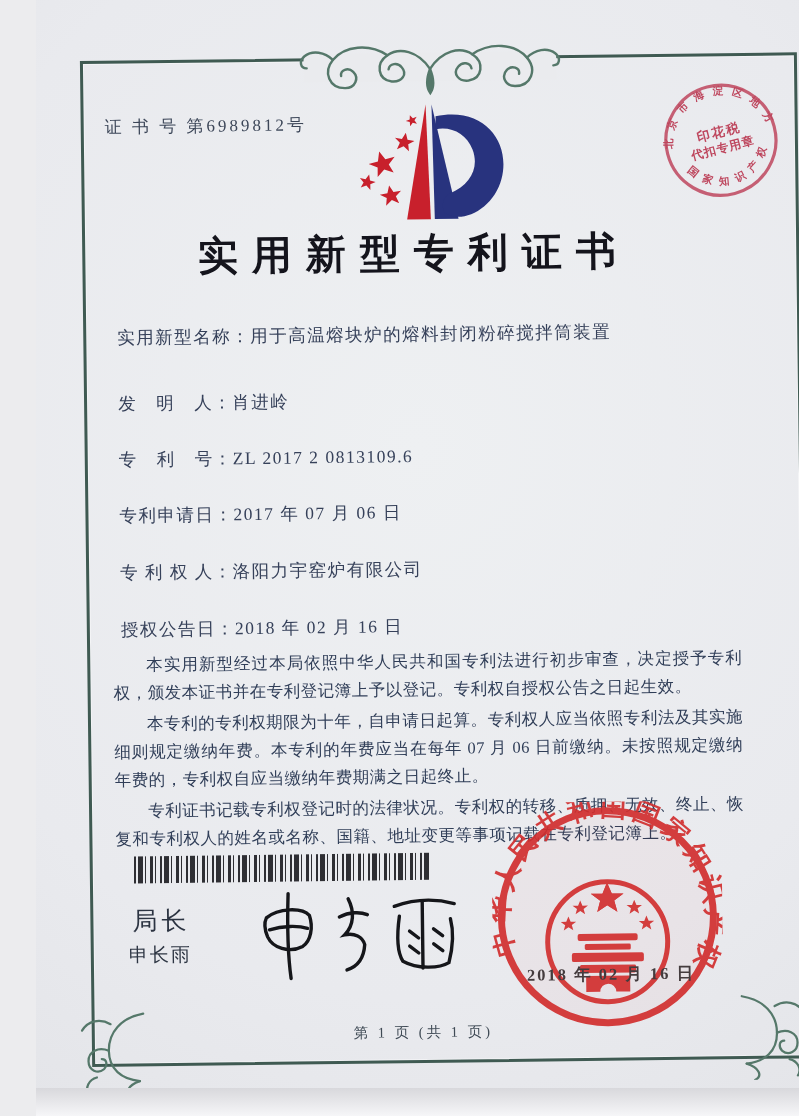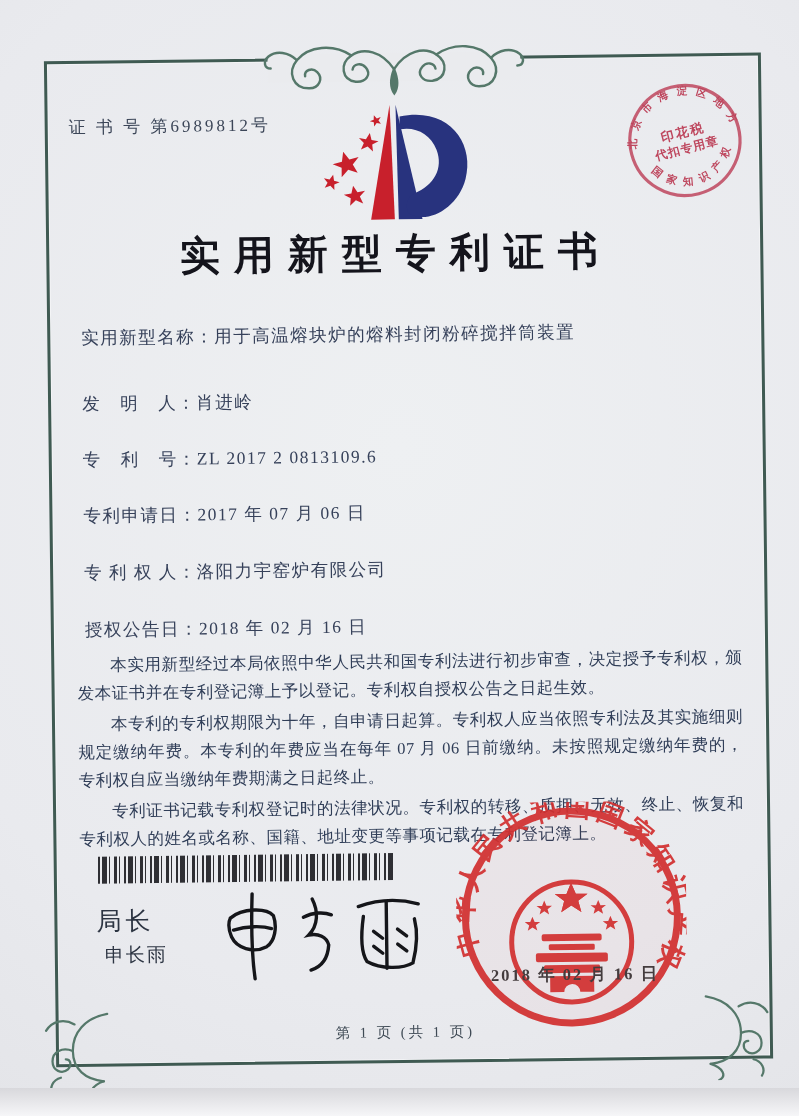--- a/index.html
+++ b/index.html
@@ -6,20 +6,21 @@
   body{
     width:799px;height:1116px;position:relative;overflow:hidden;
     background:#ececee;
     font-family:"Liberation Serif","DejaVu Serif",serif;
   }
   
   .paper{
     position:absolute;inset:0;
     background:
       radial-gradient(120% 90% at 50% 40%, #eef0f2 0%, #e9eaee 55%, #dfe0e4 100%);
+    margin-left: 36px;
   }
   .paper-bottom-edge{
     position:absolute;left:0;right:0;bottom:0;height:28px;
     background:linear-gradient(#d8d8dc,#f6f6f8);
   }
   .tilt{position:absolute;inset:0;transform:rotate(-0.7deg);transform-origin:50% 50%;}
 
   .frame{
     position:absolute;left:50px;top:57px;width:711px;height:1000px;
     border:3px solid #3f5a52;
@@ -55,21 +56,21 @@
     position:absolute;left:94px;top:853px;width:296px;height:27px;opacity:.88;
     background:repeating-linear-gradient(90deg,
       #15151a 0 2px,transparent 2px 4px,
       #15151a 4px 9px,transparent 9px 11px,
       #15151a 11px 12px,transparent 12px 16px,
       #15151a 16px 19px,transparent 19px 21px,
       #15151a 21px 22px,transparent 22px 26px);
   }
 
   .signer-title{position:absolute;left:92px;top:901px;font-size:25px;color:#2c3442;letter-spacing:4px;}
-  .signer-name{position:absolute;left:100px;top:939px;font-size:19px;color:#2c3442;letter-spacing:2px;}
+  .signer-name{position:absolute;left:88px;top:939px;font-size:19px;color:#2c3442;letter-spacing:2px;}
   .signature{position:absolute;left:196px;top:876px;width:240px;height:106px;}
 
   .seal{position:absolute;left:452px;top:804px;width:230px;height:230px;opacity:.92;}
   .seal-date{
     position:absolute;left:470px;top:966px;width:200px;text-align:center;
     font-size:16.5px;color:#443c3e;letter-spacing:2px;font-weight:bold;z-index:5;
   }
 
   .footer{
     position:absolute;left:0;right:0;top:1023px;text-align:center;

